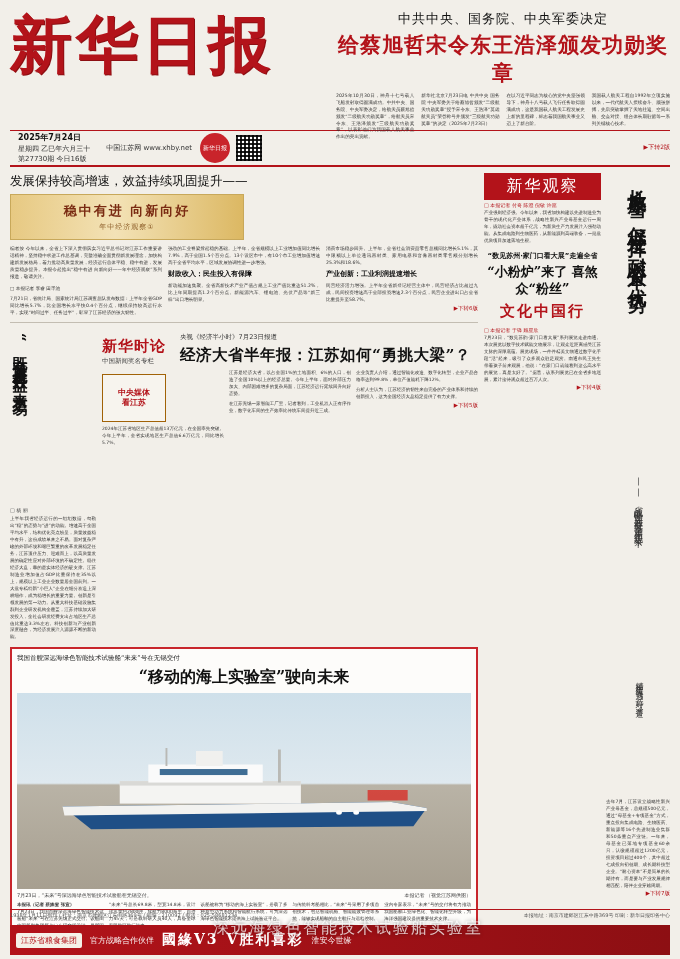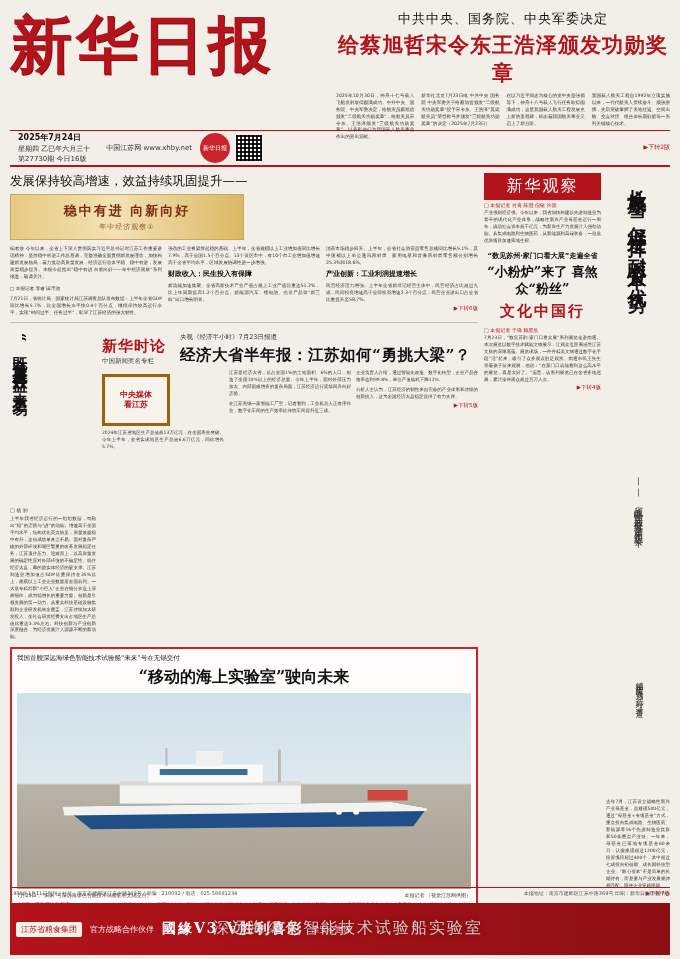--- a/index.html
+++ b/index.html
@@ -164,21 +164,21 @@
   }
   .shixin-sub{font-size:6.5px;color:#444;margin-top:1px;}
   .mid-title{
     font-family:"DejaVu Serif","Liberation Serif",serif;
     font-size:15.5px;font-weight:700;color:#111;letter-spacing:0.5px;
     margin:3px 0 4px;
   }
   .mid-cols{display:flex;gap:5px;font-size:4.5px;line-height:1.55;color:#333;text-align:justify;}
   .mid-cols > div{flex:1;}
   .yangshi-box{
-    border:3px solid #a16207;background:#f7f4ee;
+    border:1px solid #a16207;background:#f7f4ee;
     width:62px;height:46px;display:flex;flex-direction:column;
     align-items:center;justify-content:center;margin:4px 0;
   }
   .yangshi-box .t{font-size:8px;font-weight:700;color:#b3131a;line-height:1.3;}
   
   .feature{
     border:2px solid #c8262c;
     margin-top:6px;
     padding:5px;
     background:#fdfcfa;
@@ -234,21 +234,21 @@
   }
   .foot-line{
     border-top:1px solid #b3131a;
     font-size:5px;color:#555;padding:2px 0;
     display:flex;justify-content:space-between;
   }
   .foot-bar{
     margin-top:5px;height:30px;
     background:linear-gradient(90deg,#b3131a,#8d0f13);
     display:flex;align-items:center;color:#fff;font-size:8px;
-    padding:11px 6px;gap:8px;
+    padding:0 6px;gap:8px;
   }
   .foot-bar .fb-seg{opacity:.95;}
   .foot-bar .fb-big{
     font-family:"DejaVu Serif","Liberation Serif",serif;
     font-size:14px;font-weight:700;letter-spacing:2px;
   }
   .foot-bar .fb-white{
     background:#f5f1e8;color:#b3131a;padding:2px 5px;font-size:8px;border-radius:2px;
   }
   .wm{

